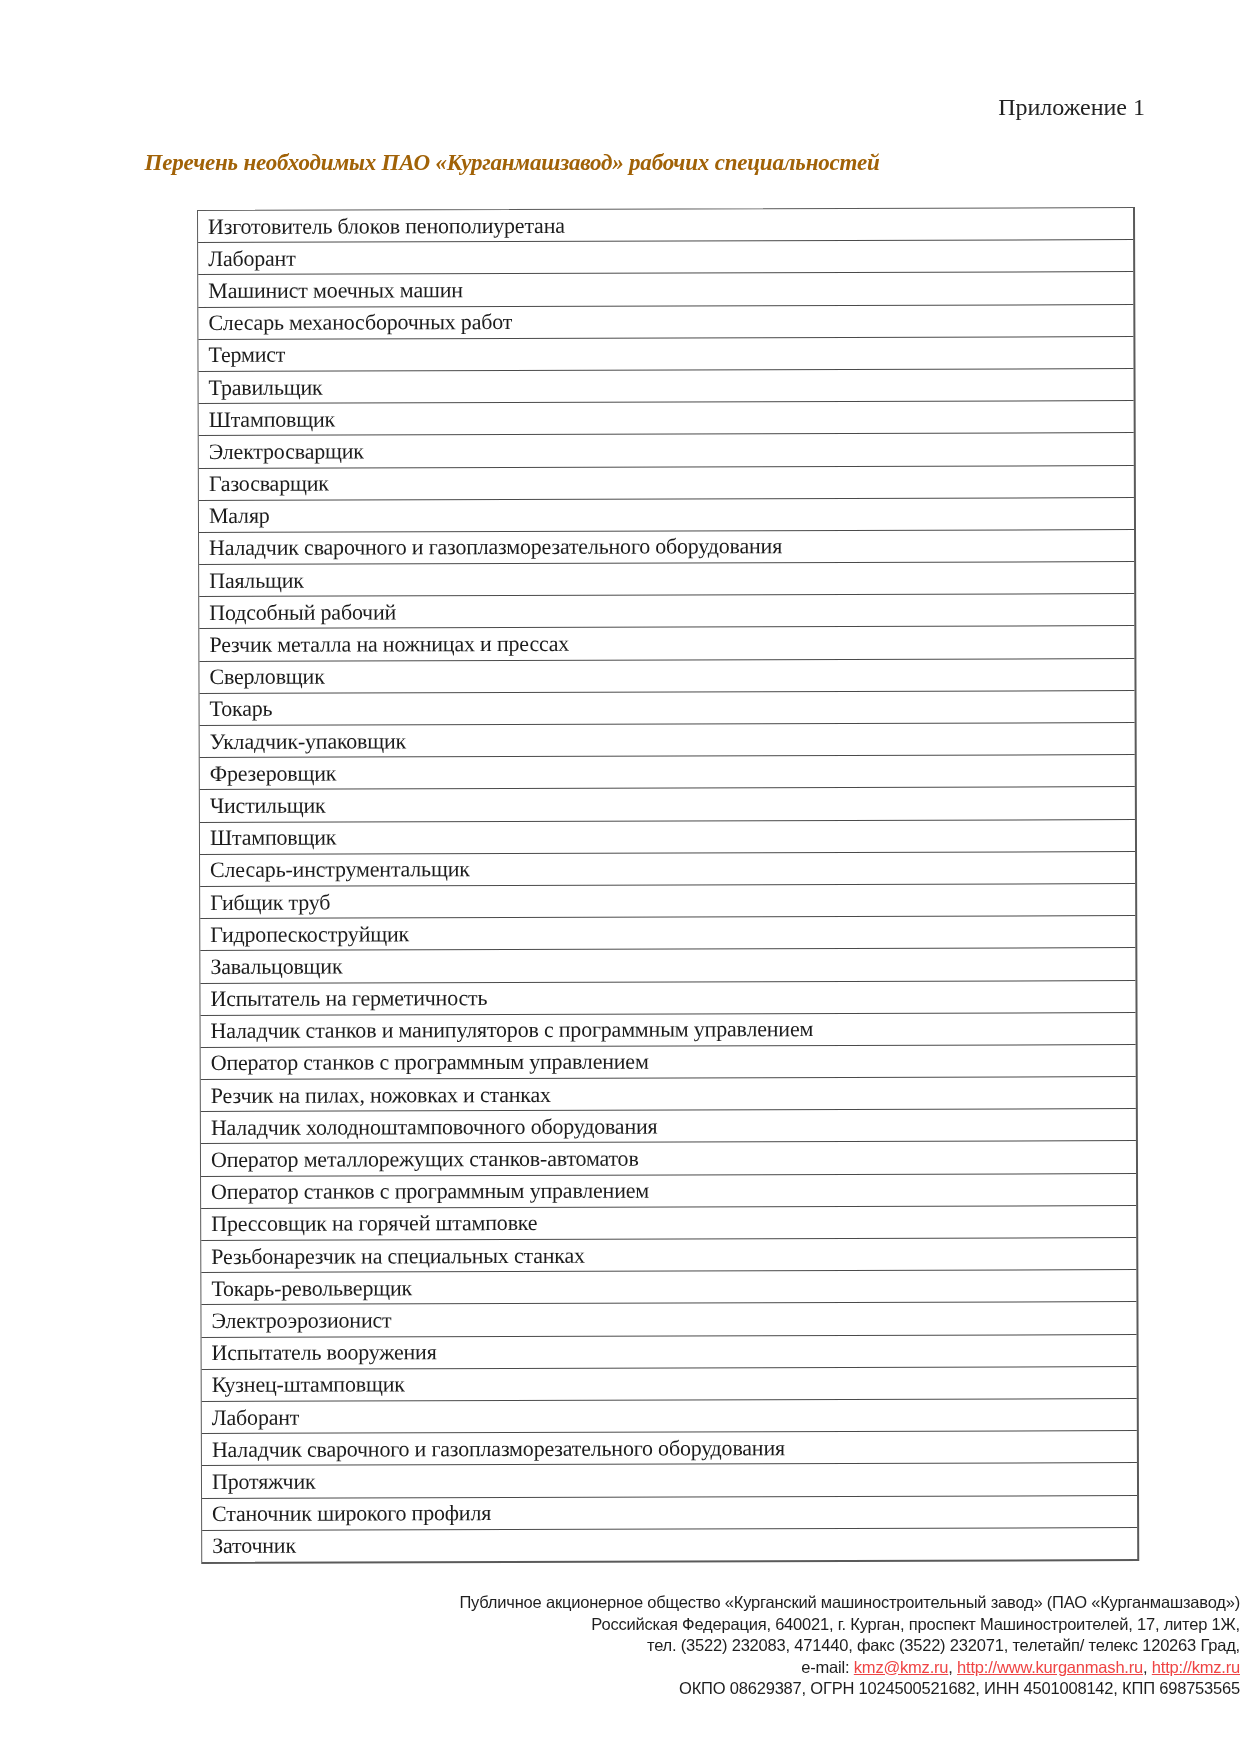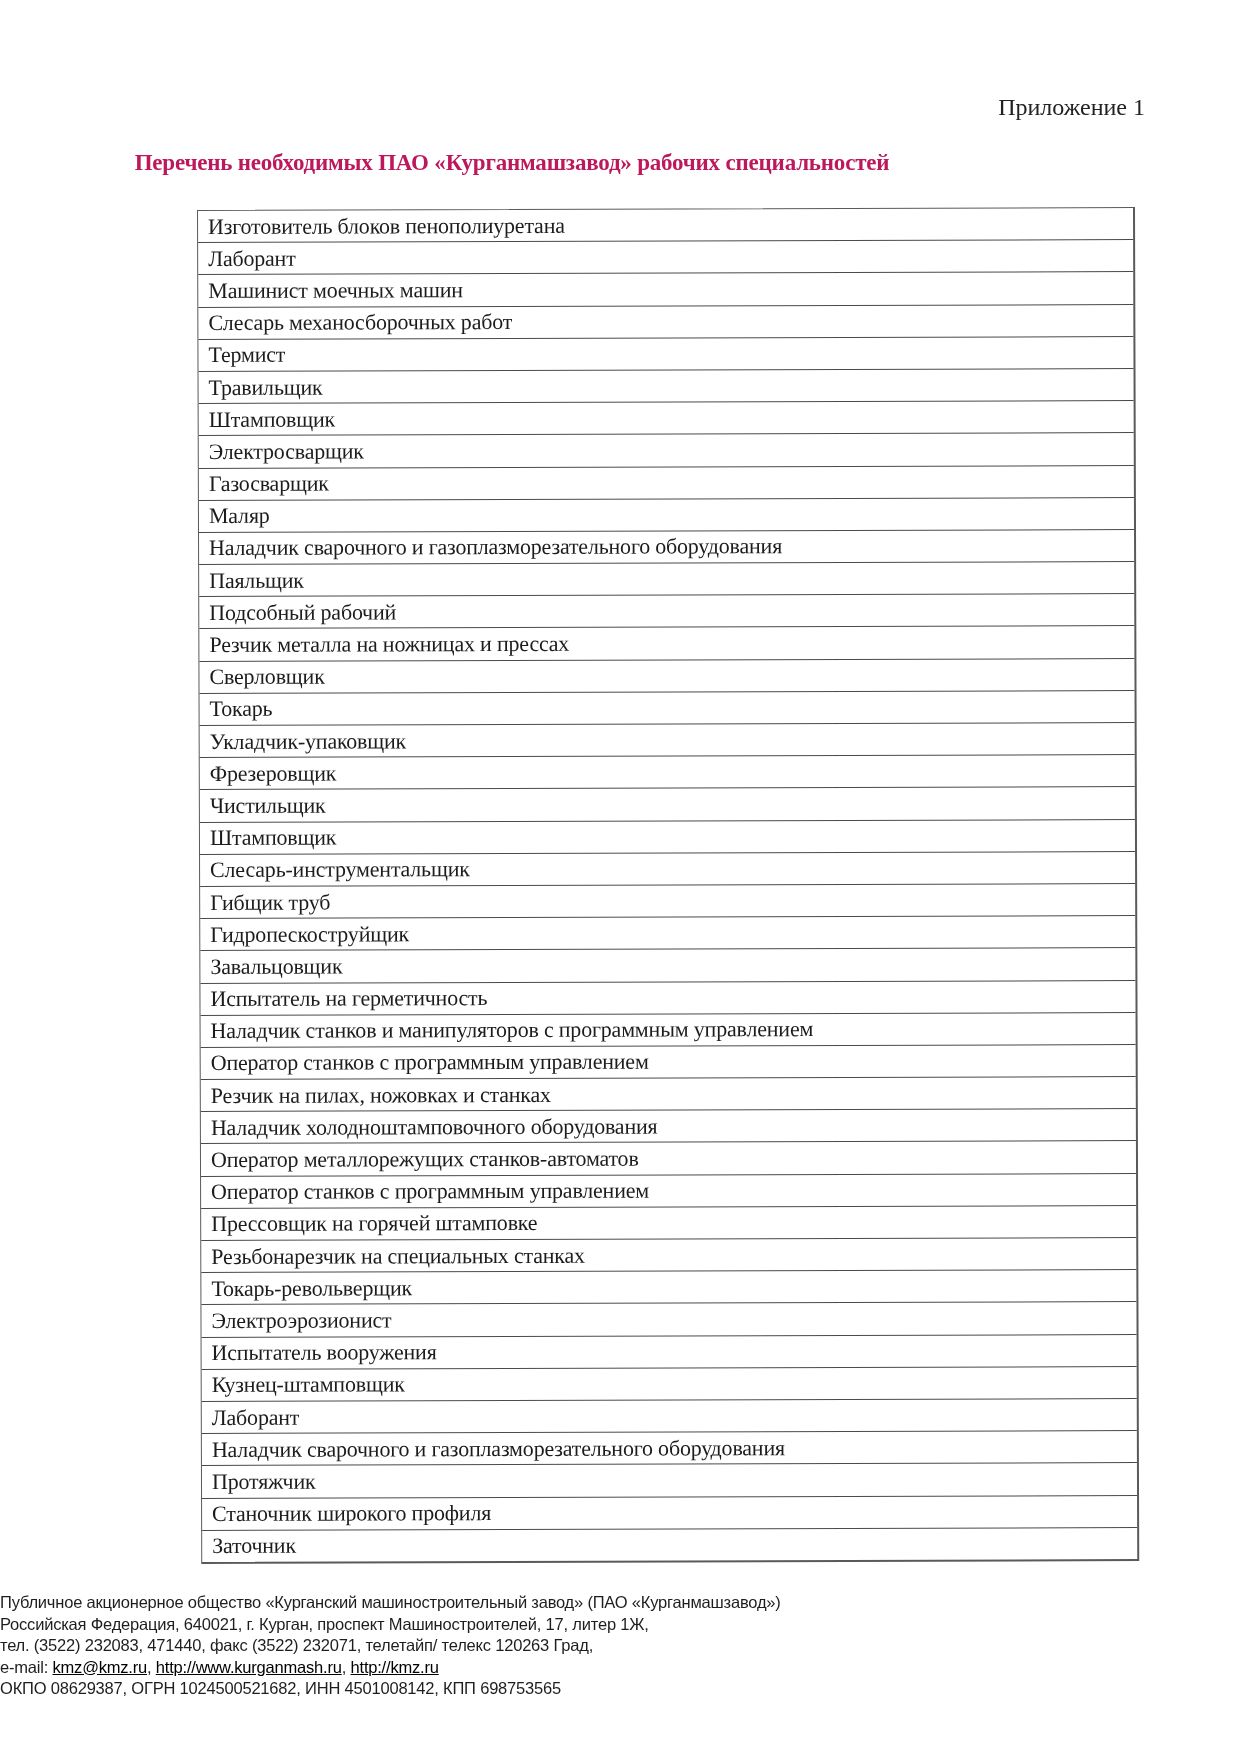--- a/index.html
+++ b/index.html
@@ -3,42 +3,43 @@
   <meta charset="utf-8">
   <style>
     html, body { margin: 0; padding: 0; background: #ffffff; }
     body { width: 1240px; height: 1753px; position: relative; overflow: hidden; color: #1a1a1a; }
     .appendix {
       position: absolute; right: 95px; top: 94px;
       font-family: "Liberation Serif", serif; font-size: 24px; color: #222; margin-left: 11px;
     }
     .title {
       position: absolute; left: 0; width: 1024px; top: 150px; text-align: center;
-      font-family: "Liberation Serif", serif; font-size: 23px; font-weight: bold; color: #be185d;
+      font-family: "Liberation Serif", serif; font-size: 23px; font-weight: bold; color: #a16207;
       letter-spacing: -0.2px;
+      font-style: italic;
     }
     .table-wrap {
       position: absolute; left: 197px; top: 210px; width: 935px;
       border: 1.5px solid #5a5a5a; border-right-width: 2px; border-bottom-width: 2px;
       transform: rotate(-0.18deg); transform-origin: left top;
     }
     .row {
       height: 31.2px; border-bottom: 1.4px solid #4a4a4a; box-sizing: content-box;
       display: flex; align-items: center; padding-left: 10px;
       font-family: "Liberation Serif", serif; font-size: 22px; color: #1c1c1c;
       white-space: nowrap; overflow: hidden; letter-spacing: -0.2px;
     }
     .row:last-child { border-bottom: none; }
     .footer {
-      position: absolute; left: 0; width: 1240px; top: 1592px; text-align: left;
+      position: absolute; left: 0; width: 1240px; top: 1592px; text-align: right;
       font-family: "Liberation Sans", sans-serif; font-size: 16.5px; line-height: 21.5px; color: #1e1e1e;
       letter-spacing: -0.2px;
     }
     .footer .line { display: block; }
-    .footer a { color: #000000; text-decoration: underline; }
+    .footer a { color: #ef4444; text-decoration: underline; }
   </style>
 </head>
 <body>
 
 <div>
   <div class="appendix">Приложение 1</div>
   <div class="title">Перечень необходимых ПАО «Курганмашзавод» рабочих специальностей</div>
 
   <div class="table-wrap">
     <div class="row">Изготовитель блоков пенополиуретана</div>

